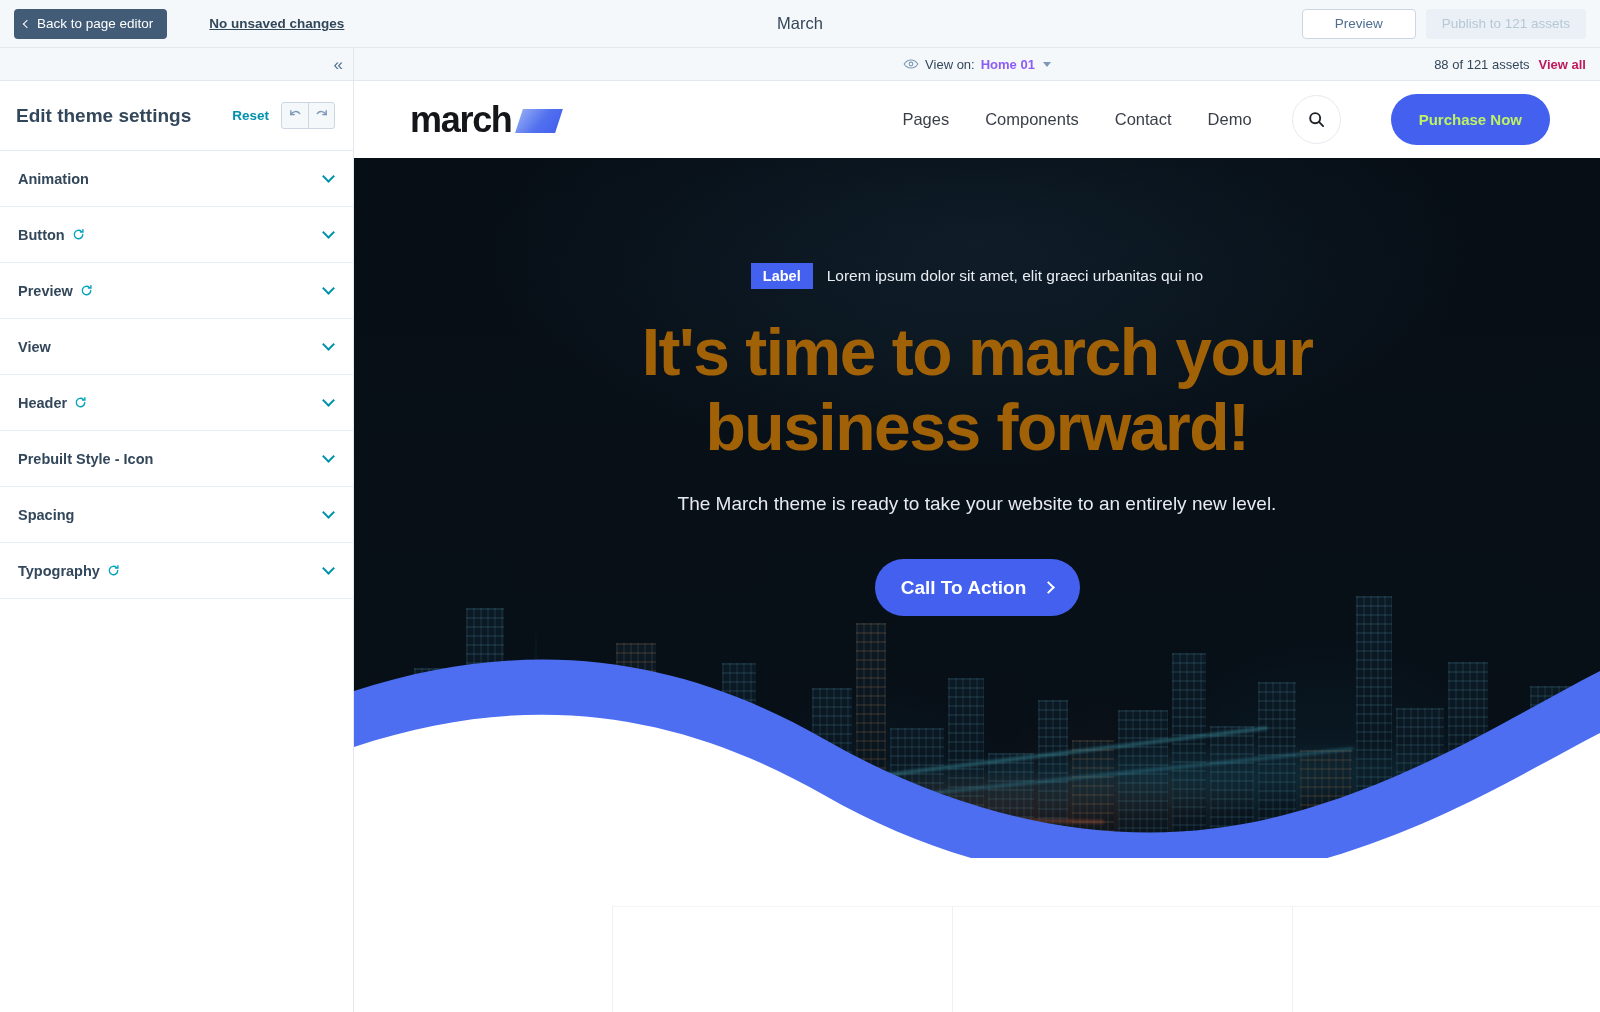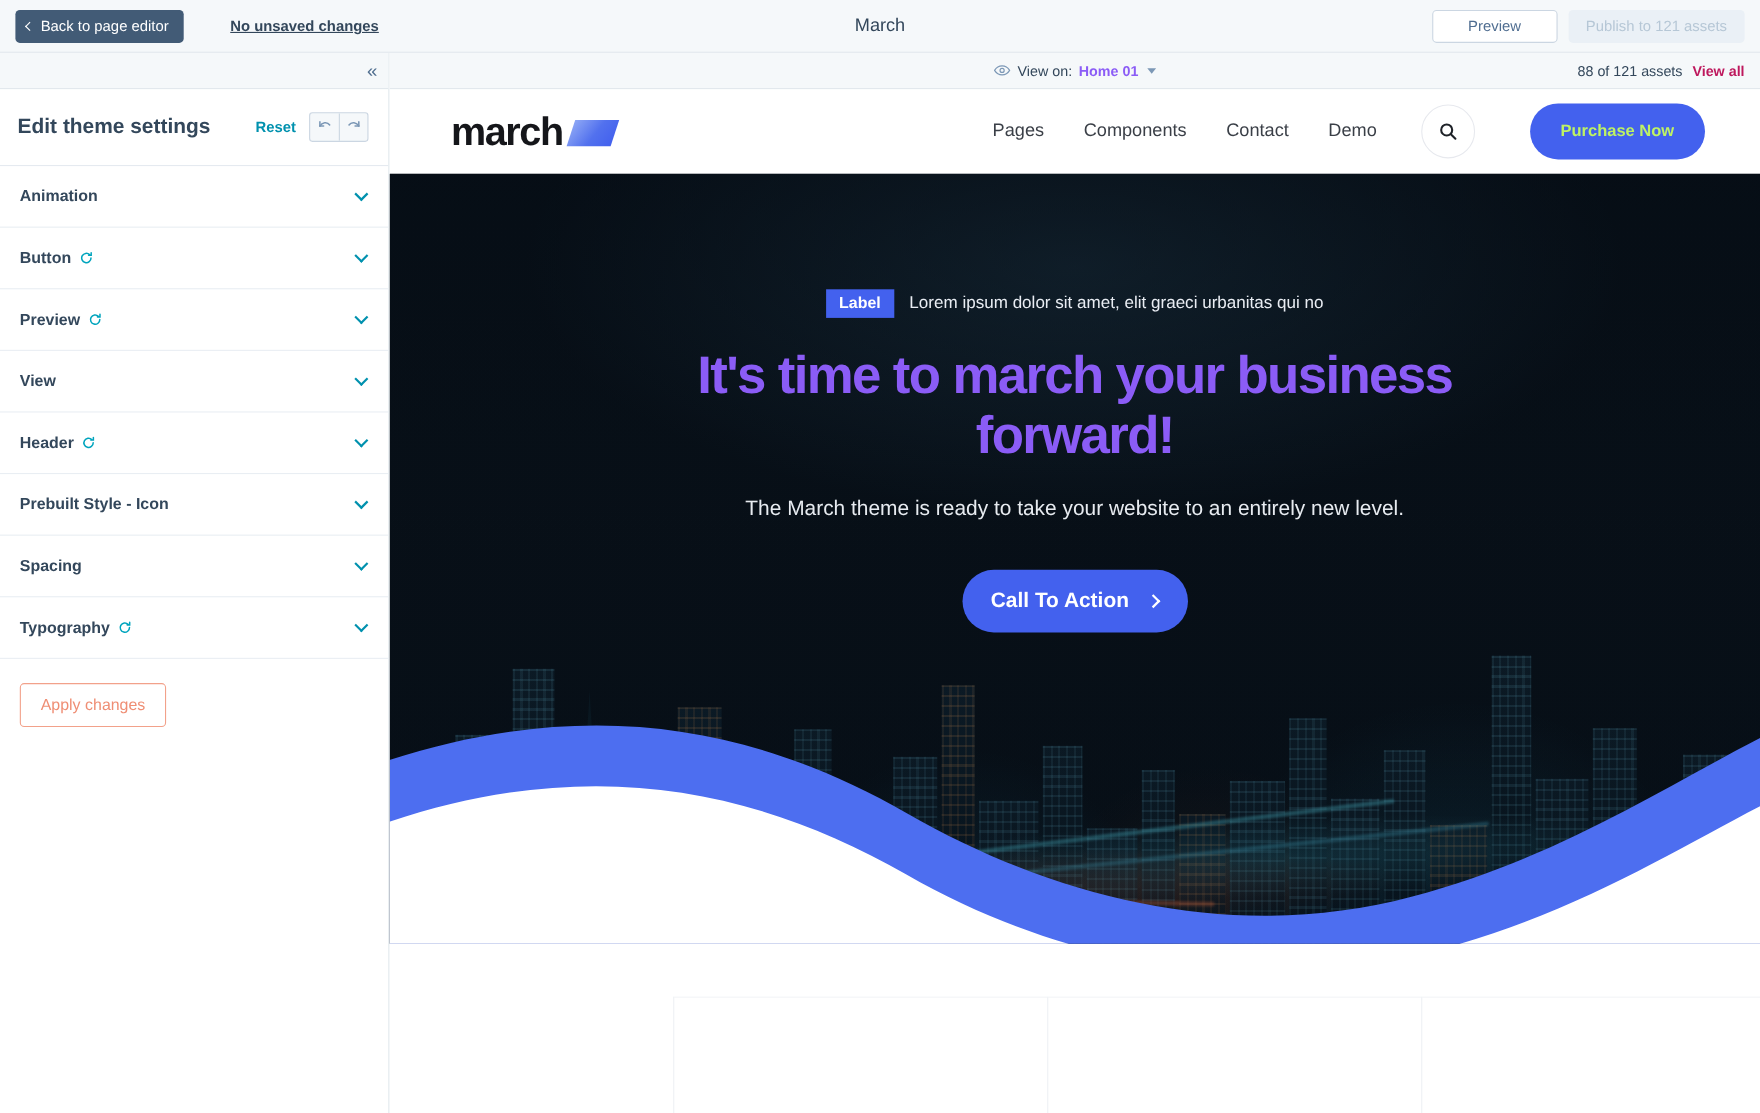--- a/index.html
+++ b/index.html
@@ -419,22 +419,22 @@
     font-weight: bold;
     padding: 5px 12px;
     white-space: nowrap;
   }
   .hero-sub-small {
     color: #e9edf3;
     font-size: 15.5px;
     white-space: nowrap;
   }
   .hero-h1 {
-    color: #8b5cf6;
-    font-size: 48px;
+    color: #a16207;
+    font-size: 66px;
     font-weight: bold;
     line-height: 1.14;
     letter-spacing: -1.5px;
     max-width: 760px;
     margin: 0 auto;
   }
   .hero-sub {
     color: #e7ebf0;
     font-size: 19px;
     margin-top: 28px;
@@ -626,23 +626,20 @@
           <path d="M13.2 8a5.2 5.2 0 1 1-1.6-3.7"></path>
             <path d="M13.4 2.1 L13.4 5.0 L10.5 5.0"></path>
         </svg>
       </span>
       <span class="row-spacer"></span>
       <span class="chev-down"></span>
     </div>
 
   </div>
 
-  <div class="apply-wrap">
-    <div class="apply-btn">Apply changes</div>
-  </div>
 </div>
 
 <div class="preview-pane">
 
   <div class="preview-topbar">
     <div class="view-on">
       <span class="eye-icon">
         <svg width="16" height="16" viewBox="0 0 18 18" fill="none" stroke="currentColor" stroke-width="1.2">
           <path d="M1.3 9s2.8-4.6 7.7-4.6S16.7 9 16.7 9s-2.8 4.6-7.7 4.6S1.3 9 1.3 9z"></path>
           <circle cx="9" cy="9" r="2.1"></circle>

